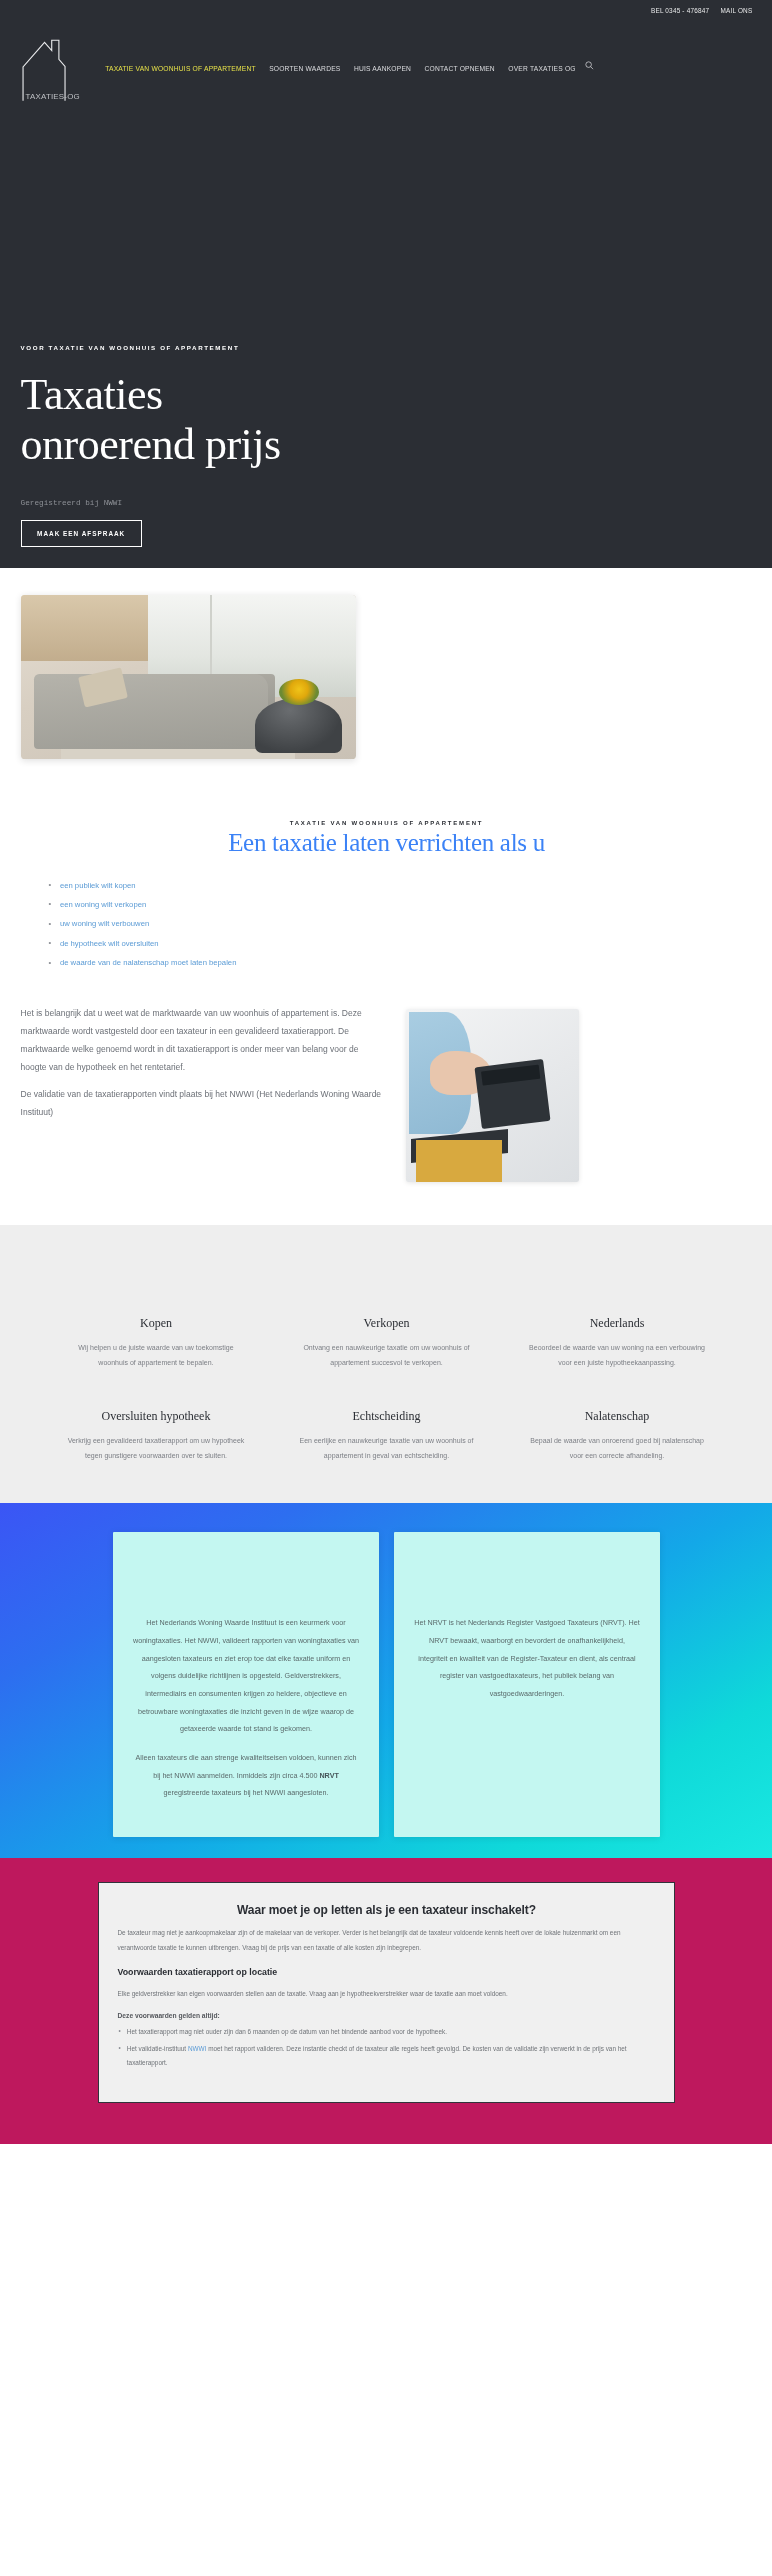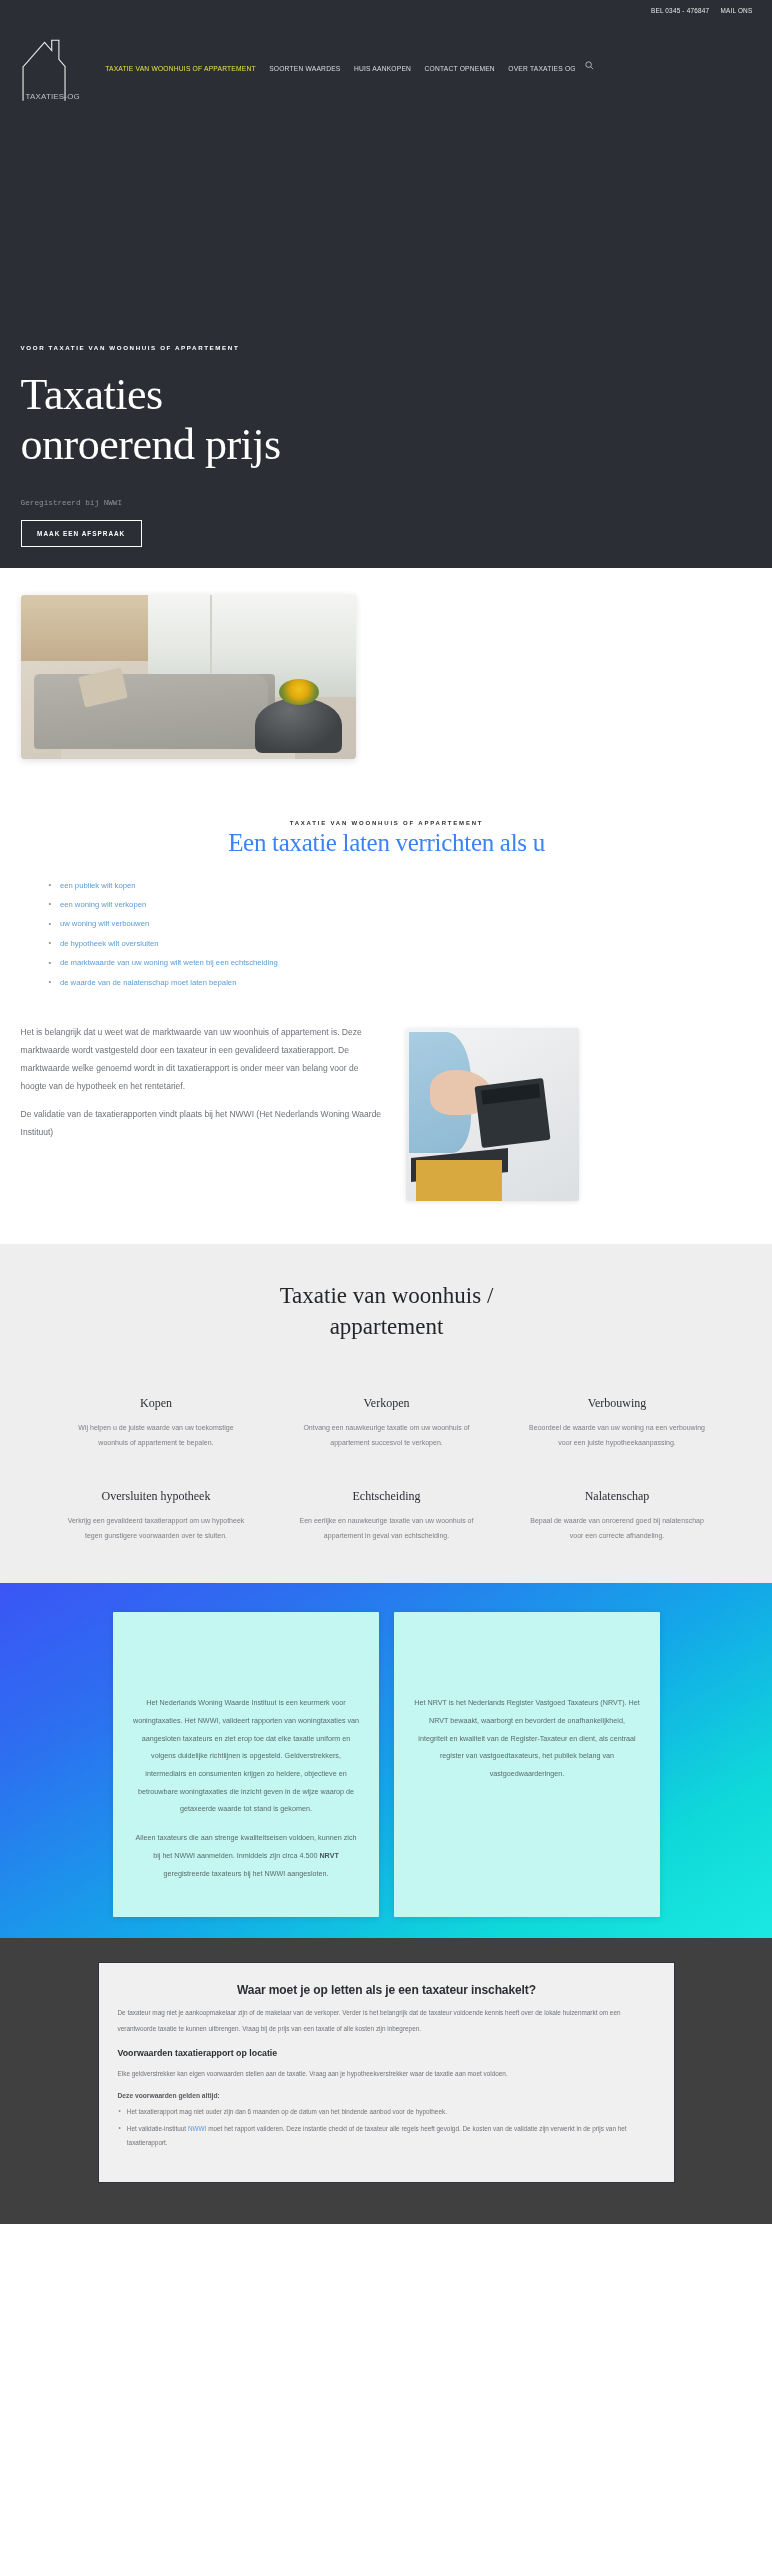--- a/index.html
+++ b/index.html
@@ -236,21 +236,21 @@
   }
   .grad-box .top-pad { height:82px; }
   .grad-box .body { padding:0 19.6px 24px 19.6px; }
   .grad-box p {
     text-align:center; font-size:7.2px; color:#5a6a6b;
     line-height:2.45; margin-bottom:11.3px;
   }
   .grad-box p b { color:#46565a; }
 
   
-  .sec-notice { background:#404040; padding:24px 20.6px 41px 20.6px; }
+  .sec-notice { background:#be185d; padding:24px 20.6px 41px 20.6px; }
   .notice {
     max-width:577px; margin:0 auto; border:1px solid #30333a;
     background:#f0f0f0; padding:19.6px 18.5px 29px 18.5px;
   }
   .notice h3 {
     text-align:center; font-size:12px; font-weight:700; color:#2b2e34;
     letter-spacing:-0.1px;
   }
   .notice p {
     font-size:6.4px; color:#6f7378; line-height:2.45; margin-top:8.2px;
@@ -334,52 +334,50 @@
   </div>
 
   <div class="sec-list">
     <div class="eyebrow-dark">TAXATIE VAN WOONHUIS OF APPARTEMENT</div>
     <h2 class="h2-serif">Een taxatie laten verrichten als u</h2>
     <ul class="bullets">
       <li><span>een publiek wilt kopen</span></li>
       <li><span>een woning wilt verkopen</span></li>
       <li><span>uw woning wilt verbouwen</span></li>
       <li><span>de hypotheek wilt oversluiten</span></li>
-      <li><span>de marktwaarde van uw woning wilt weten bij een echtscheiding</span></li>
       <li><span>de waarde van de nalatenschap moet laten bepalen</span></li>
     </ul>
   </div>
 
   <div class="row-para">
     <div class="para-col">
       <p>Het is belangrijk dat u weet wat de marktwaarde van uw woonhuis of appartement is. Deze marktwaarde wordt vastgesteld door een taxateur in een gevalideerd taxatierapport. De marktwaarde welke genoemd wordt in dit taxatierapport is onder meer van belang voor de hoogte van de hypotheek en het rentetarief.</p>
       <p>De validatie van de taxatierapporten vindt plaats bij het NWWI (Het Nederlands Woning Waarde Instituut)</p>
     </div>
     <div class="photo-calc">
       <div class="arm"></div>
         <div class="hand"></div>
         <div class="calc"></div>
       <div class="roof"></div>
         <div class="house"></div>
     </div>
   </div>
 
   <div class="sec-gray">
-    <h2>Taxatie van woonhuis / appartement</h2>
     <div class="svc-grid">
       <div class="svc">
         <h4>Kopen</h4>
         <p>Wij helpen u de juiste waarde van uw toekomstige woonhuis of appartement te bepalen.</p>
       </div>
       <div class="svc">
         <h4>Verkopen</h4>
         <p>Ontvang een nauwkeurige taxatie om uw woonhuis of appartement succesvol te verkopen.</p>
       </div>
       <div class="svc">
-        <h4>Verbouwing</h4>
+        <h4>Nederlands</h4>
         <p>Beoordeel de waarde van uw woning na een verbouwing voor een juiste hypotheekaanpassing.</p>
       </div>
       <div class="svc">
         <h4>Oversluiten hypotheek</h4>
         <p>Verkrijg een gevalideerd taxatierapport om uw hypotheek tegen gunstigere voorwaarden over te sluiten.</p>
       </div>
       <div class="svc">
         <h4>Echtscheiding</h4>
         <p>Een eerlijke en nauwkeurige taxatie van uw woonhuis of appartement in geval van echtscheiding.</p>
       </div>

